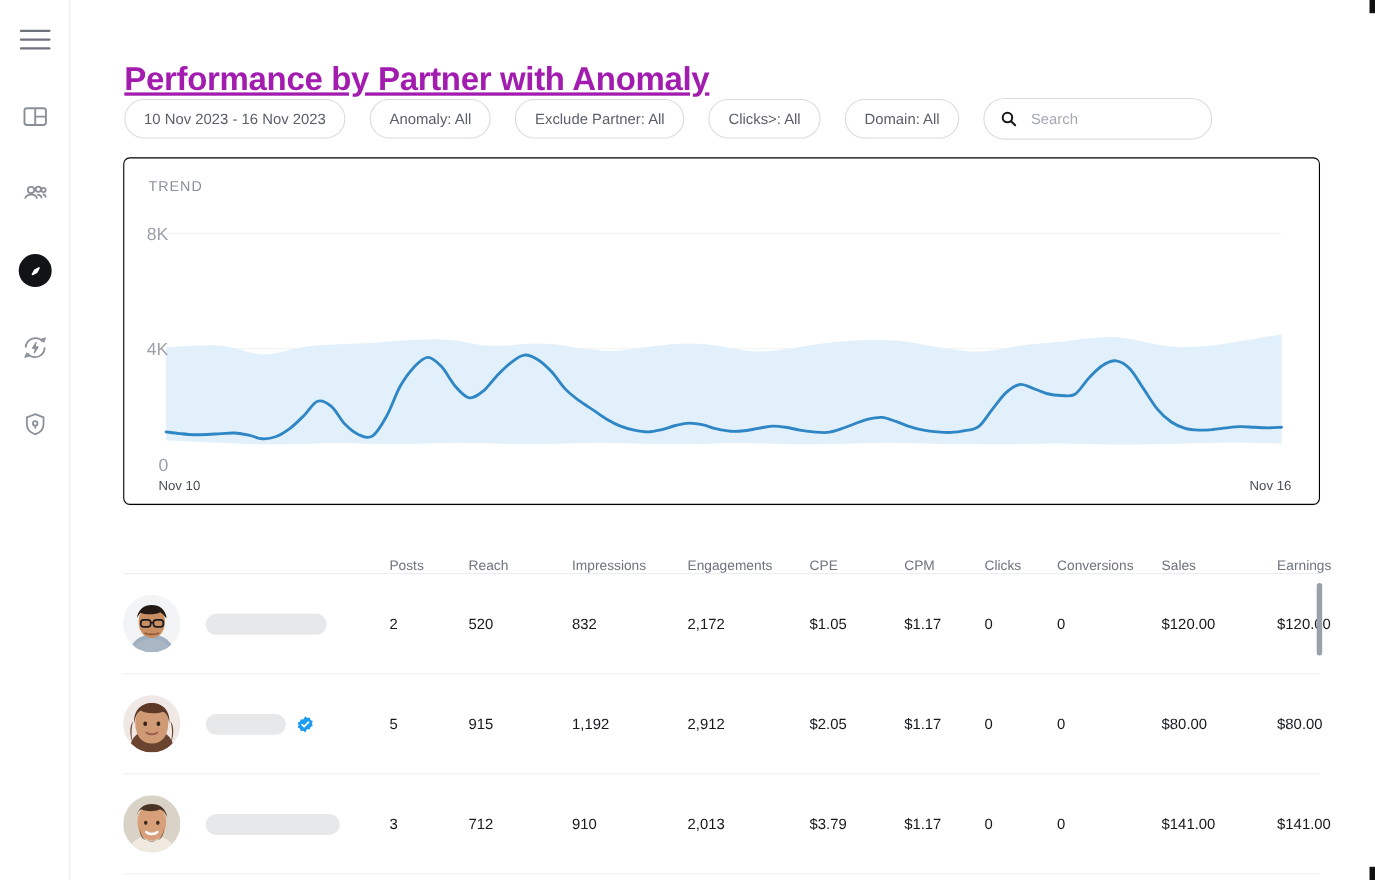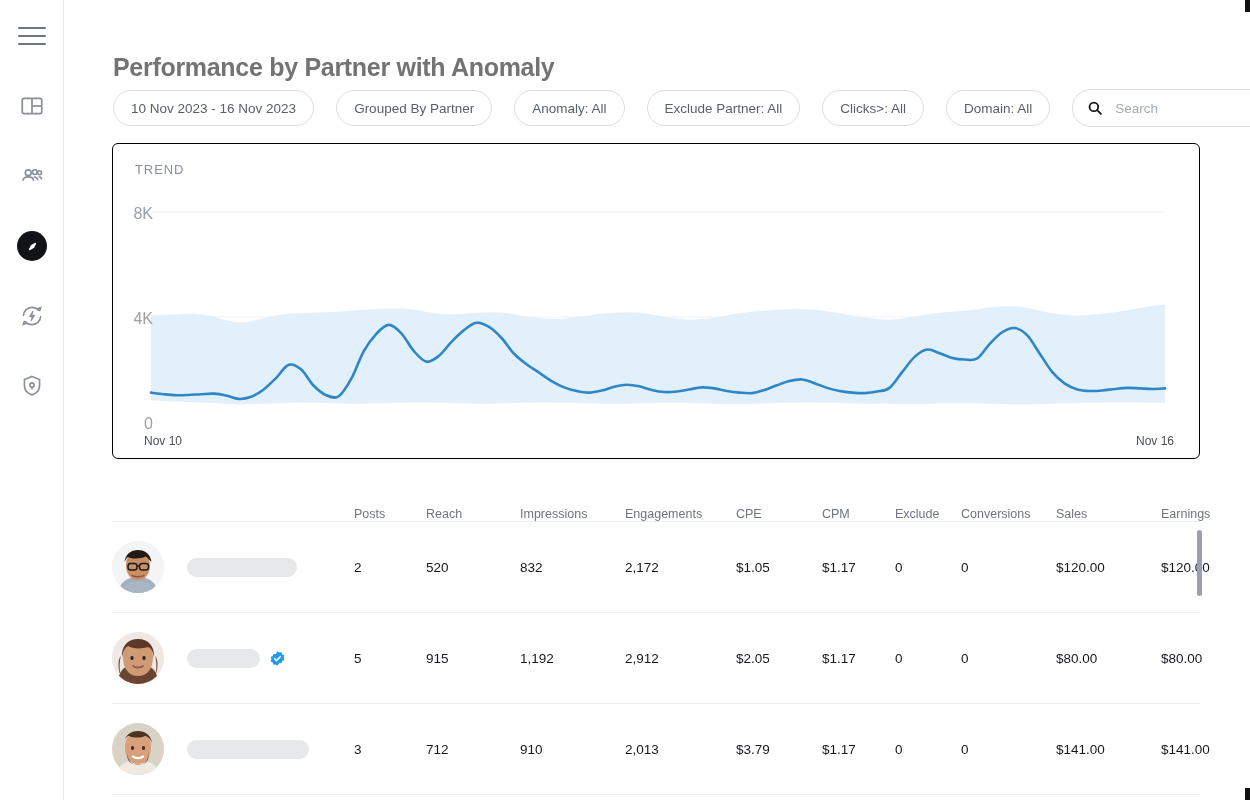--- a/index.html
+++ b/index.html
@@ -43,23 +43,24 @@
   
   .main {
     flex: 1 1 auto; height: 800px;
     position: relative;
     padding: 0;
     overflow: hidden;
   }
 
   .page-title {
     position: absolute; left: 49px; top: 36px;
-    font-size: 25px; font-weight: bold; color: #737373;
+    font-size: 30px; font-weight: bold; color: #a21caf;
     letter-spacing: -0.3px;
     white-space: nowrap;
+    text-decoration: underline;
   }
 
   
   .filters {
     position: absolute; left: 49px; top: 89px;
     display: flex; align-items: center; gap: 22px;
   }
   .chip {
     height: 36px; border: 1px solid #d9dce1; border-radius: 18px;
     display: flex; align-items: center; padding: 16px 17px;
@@ -208,21 +209,20 @@
       </svg>
     </div>
   </nav>
 
   <section class="main">
 
     <h1 class="page-title">Performance by Partner with Anomaly</h1>
 
     <div class="filters">
       <div class="chip">10 Nov 2023 - 16 Nov 2023</div>
-      <div class="chip">Grouped By Partner</div>
       <div class="chip">Anomaly: All</div>
       <div class="chip">Exclude Partner: All</div>
       <div class="chip">Clicks&gt;: All</div>
       <div class="chip">Domain: All</div>
 
       <div class="searchbox">
         <svg class="mag" viewBox="0 0 20 20" fill="none" stroke="currentColor" stroke-width="2.3">
           <circle cx="8.6" cy="8.6" r="5.4"></circle>
           <line x1="12.7" y1="12.7" x2="17.4" y2="17.4" stroke-linecap="round"></line>
         </svg>
@@ -254,21 +254,21 @@
     <div class="table">
 
       <div class="thead">
         <div class="th c-name"></div>
         <div class="th c-posts">Posts</div>
         <div class="th c-reach">Reach</div>
         <div class="th c-impr">Impressions</div>
         <div class="th c-eng">Engagements</div>
         <div class="th c-cpe">CPE</div>
         <div class="th c-cpm">CPM</div>
-        <div class="th c-clicks">Exclude</div>
+        <div class="th c-clicks">Clicks</div>
         <div class="th c-conv">Conversions</div>
         <div class="th c-sales">Sales</div>
         <div class="th c-earn">Earnings</div>
       </div>
 
       <div id="tbody">
           <div class="trow">
       <div class="c-name">
         <span class="avatar">
       <svg viewBox="0 0 52 52">

